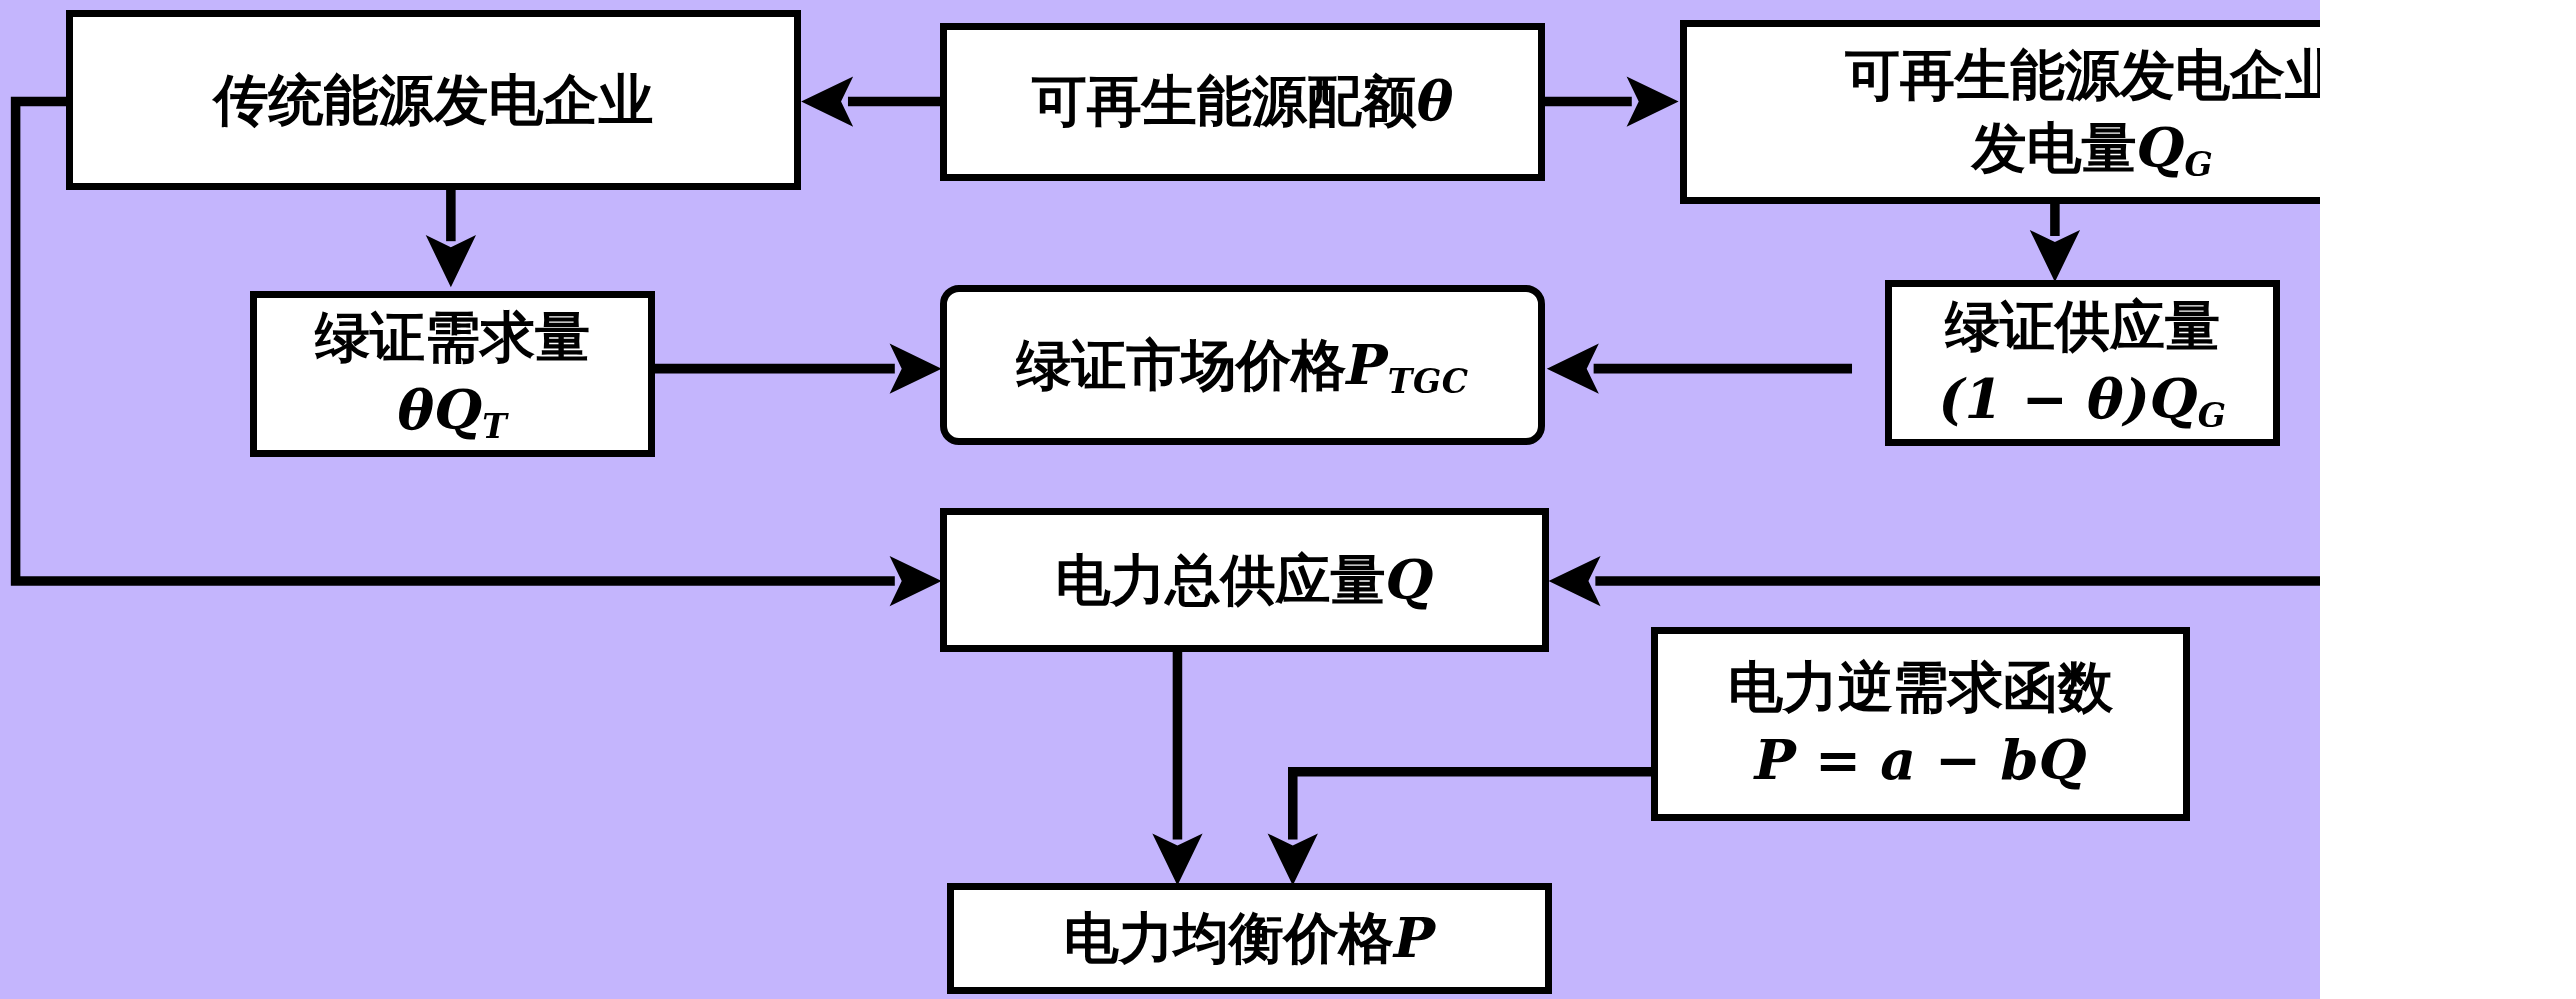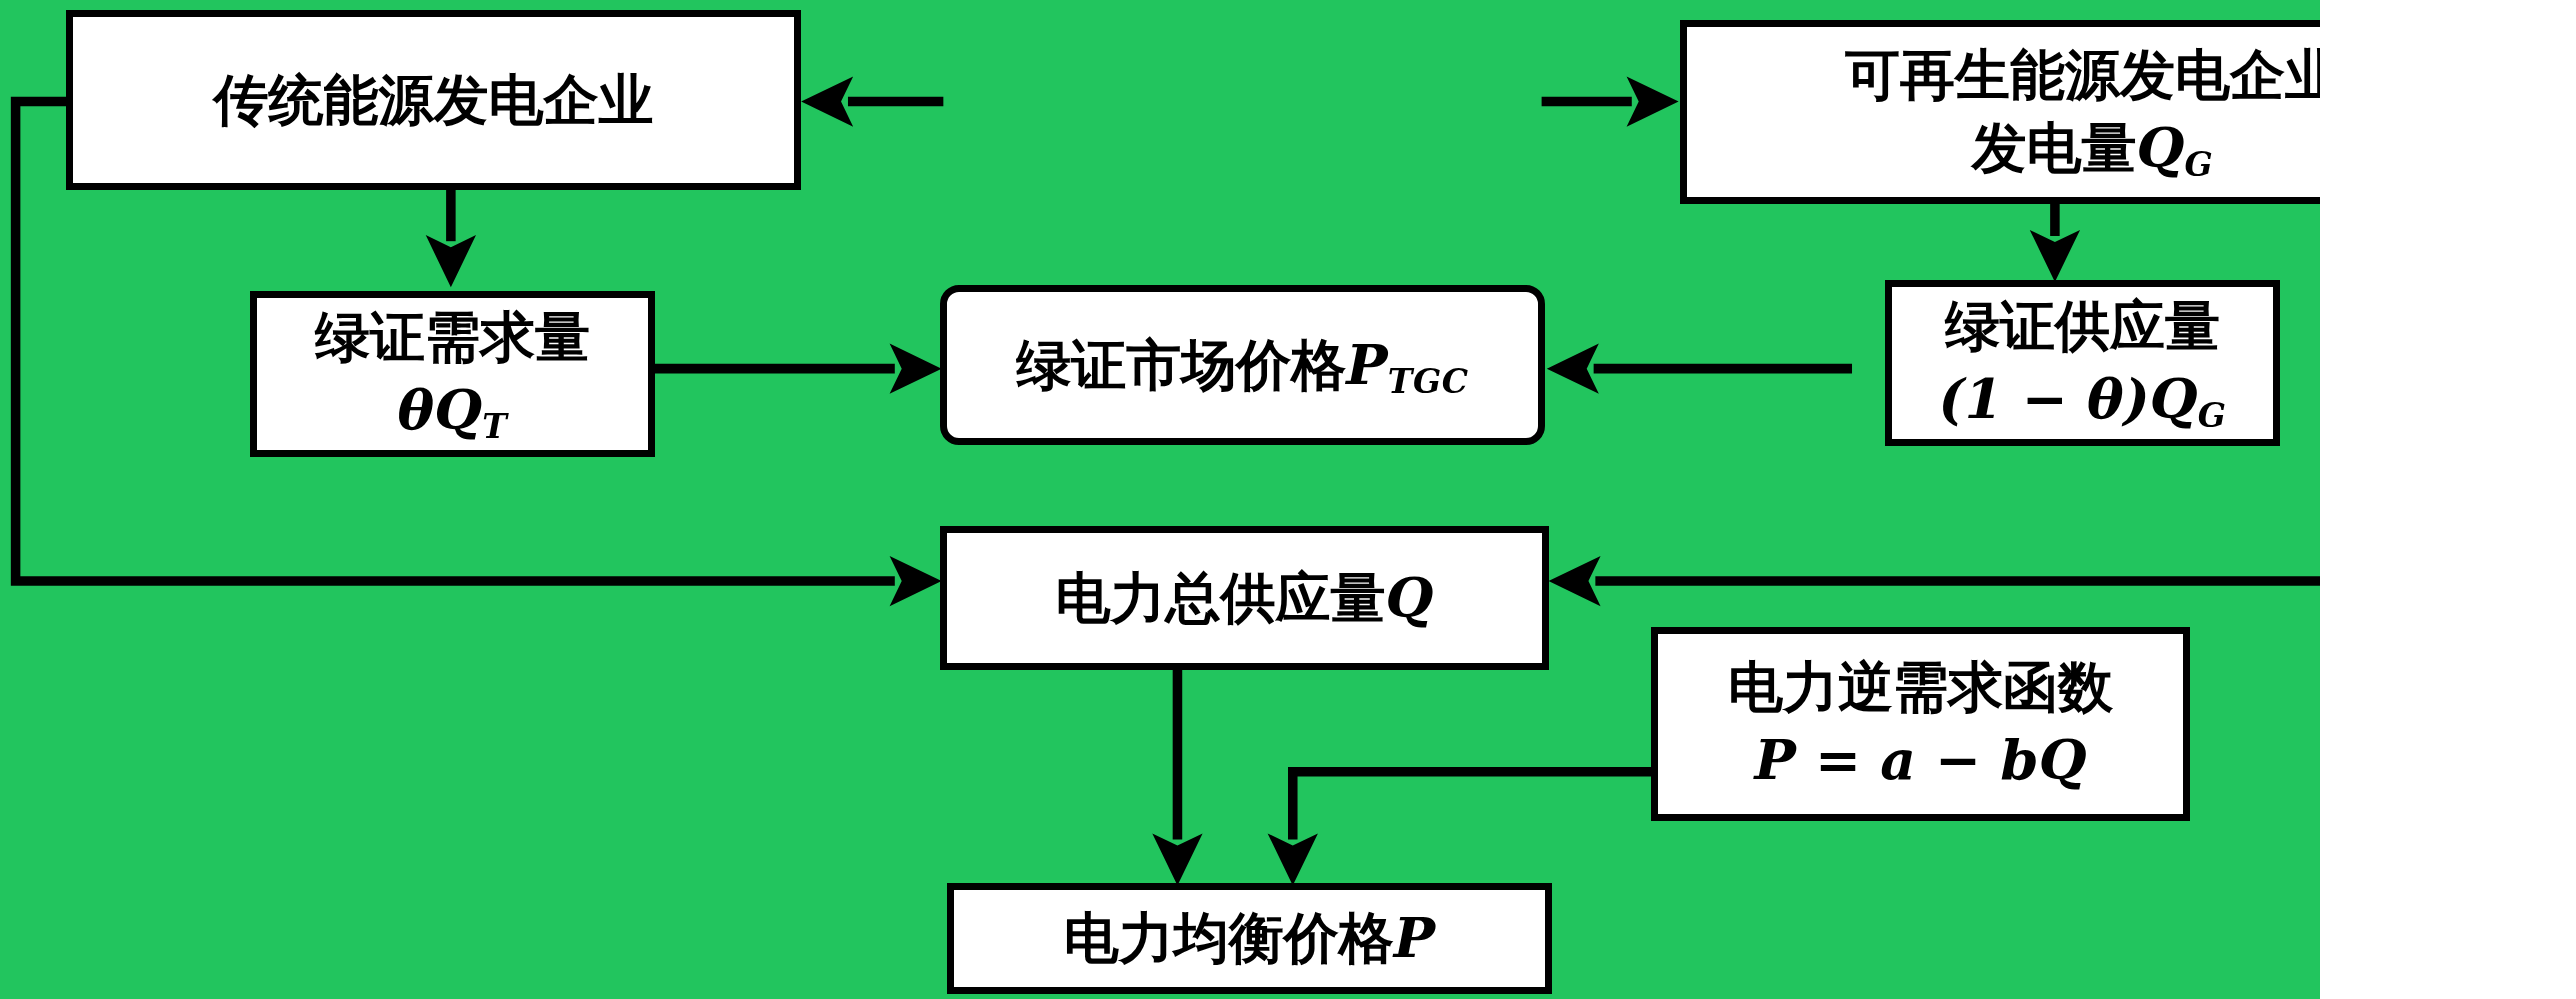--- a/index.html
+++ b/index.html
@@ -4,21 +4,21 @@
 <style>
   html, body {
     margin: 0;
     padding: 0;
     background: #ffffff;
   }
   .canvas {
     position: relative;
     width: 2320px;
     height: 1000px;
-    background: #22c55e;
+    background: #c4b5fd;
     color: #000;
     font-family: "DejaVu Sans", sans-serif;
     overflow: hidden;
   }
   .wires {
     position: absolute;
     left: 0;
     top: 0;
     width: 2576px;
     height: 1000px;
@@ -60,21 +60,21 @@
     vertical-align: -0.28em;
     letter-spacing: 0.02em;
   }
   
   #b-traditional { left: 66px;   top: 10.4px;   width: 735px; height: 180px; }
   #b-quota       { left: 940px; top: 22.5px;   width: 605px; height: 158px; }
   #b-renewable   { left: 1680px; top: 20px;   width: 825px; height: 184px; }
   #b-tgc-demand  { left: 250px;  top: 291px;  width: 405px; height: 166px; }
   #b-tgc-price   { left: 940px; top: 285px;  width: 605px; height: 160px; border-radius: 19px; }
   #b-tgc-supply  { left: 1849px; top: 280px;  width: 395px; height: 166px; margin-left: 36px; }
-  #b-supply      { left: 940px; top: 526px;  width: 609px; height: 144px; }
+  #b-supply      { left: 940px; top: 508px;  width: 609px; height: 144px; }
   #b-demand-fn   { left: 1651px; top: 627px;  width: 539px; height: 194px; }
   #b-price       { left: 947px; top: 883px; width: 605px; height: 111px; }
 </style>
 </head>
 <body>
 
 <div class="canvas">
 
   <svg class="wires" viewBox="0 0 2971 1153">
 
@@ -128,20 +128,25 @@
       <polygon points="1491,1021 1462,961 1491,975 1520,961"></polygon>
     </g>
   </svg>
 
   <div class="box" id="b-traditional">
     <div>
       <span>传统能源发电企业</span>
     </div>
   </div>
 
+  <div class="box" id="b-quota">
+    <div>
+      <span>可再生能源配额</span><span class="math"><span>θ</span></span>
+    </div>
+  </div>
 
   <div class="box" id="b-renewable">
     <div>
       <span>可再生能源发电企业</span>
     </div>
     <div>
       <span>发电量</span><span class="math"><span>Q</span><sub>G</sub></span>
     </div>
   </div>
 

